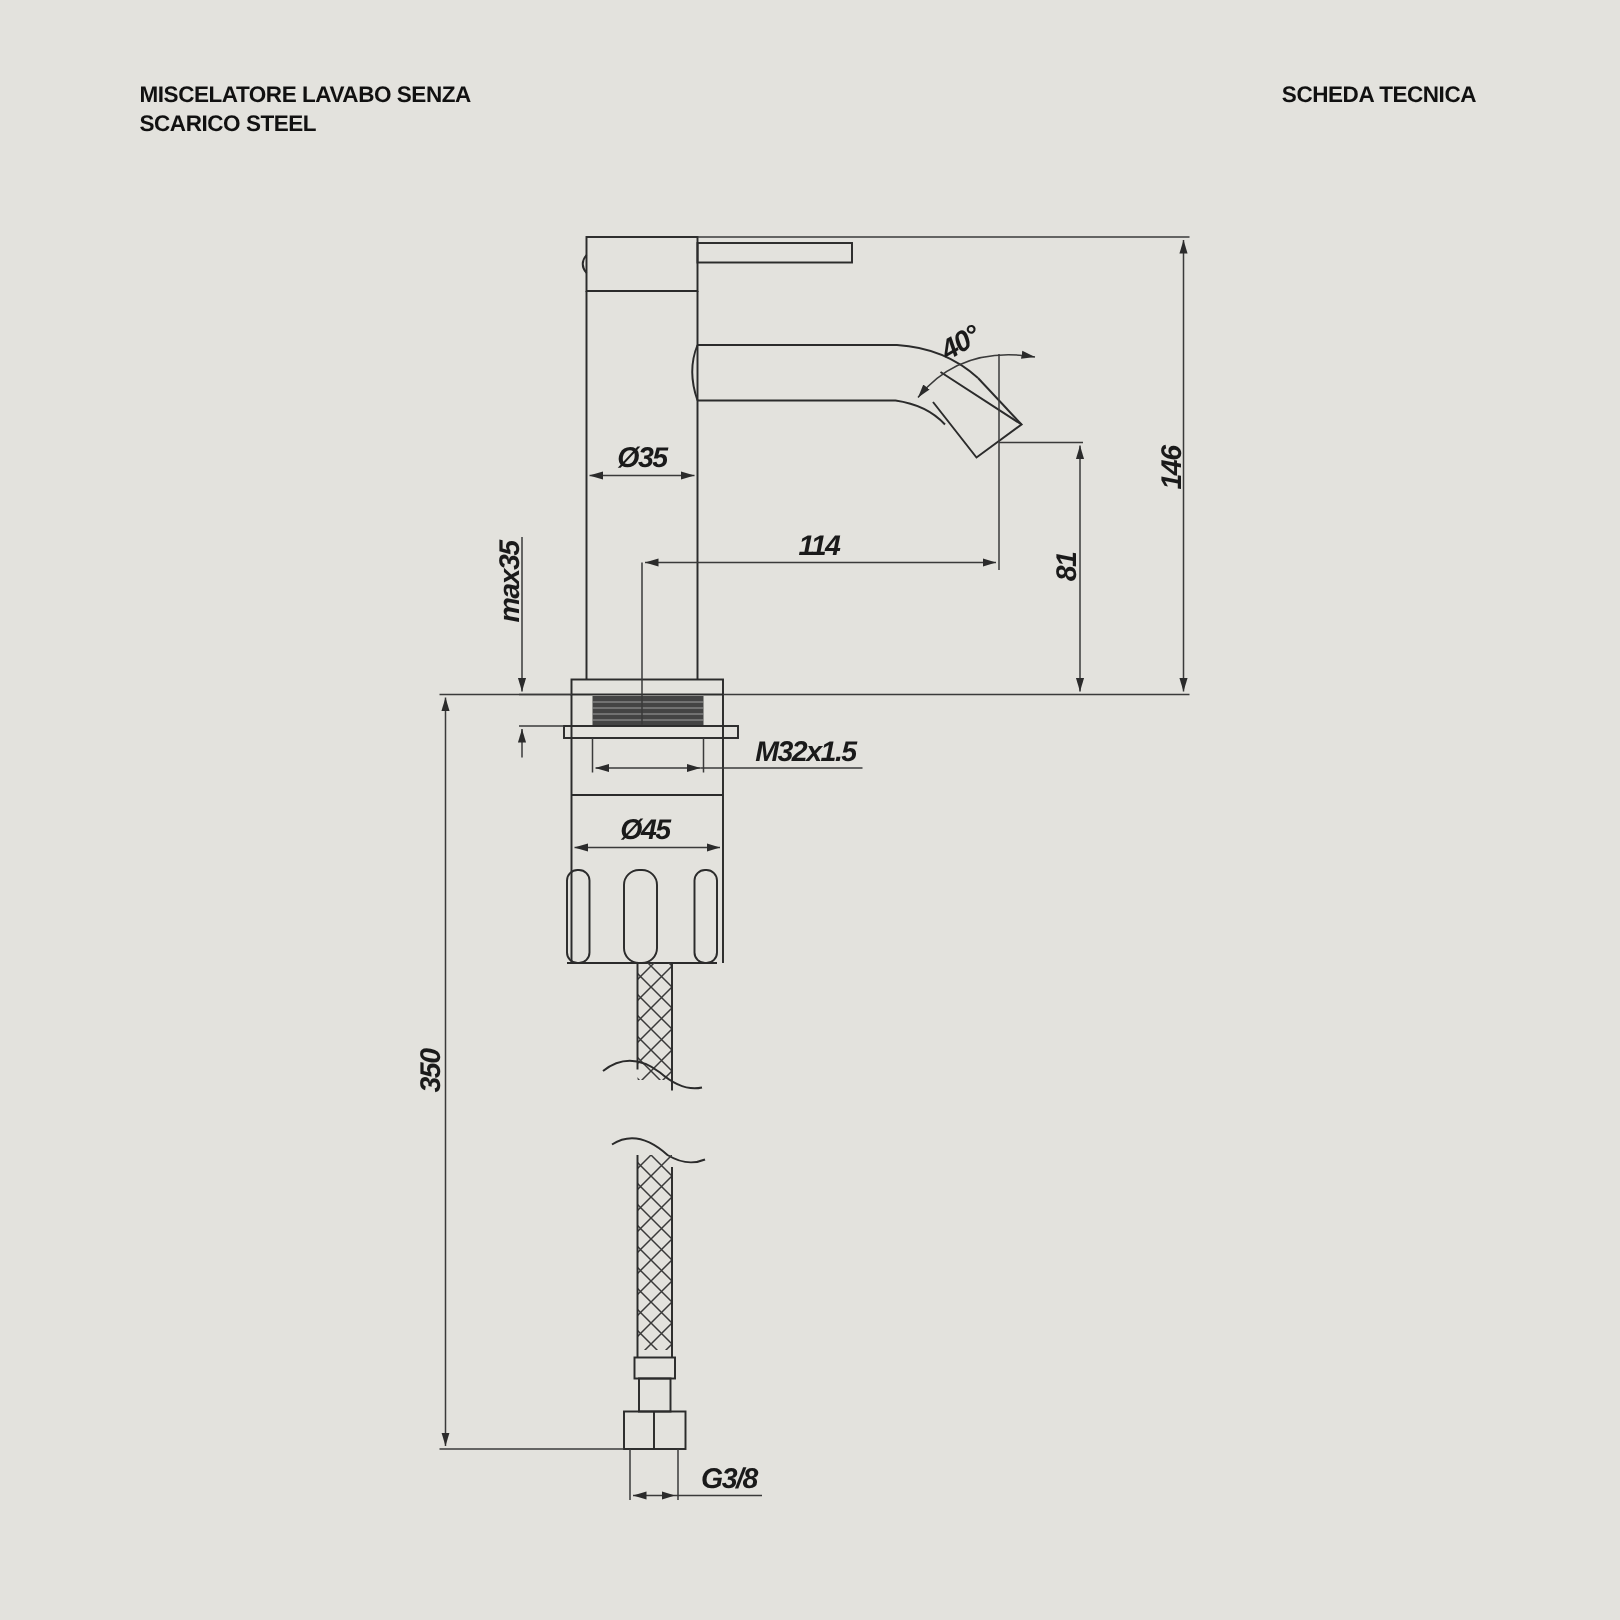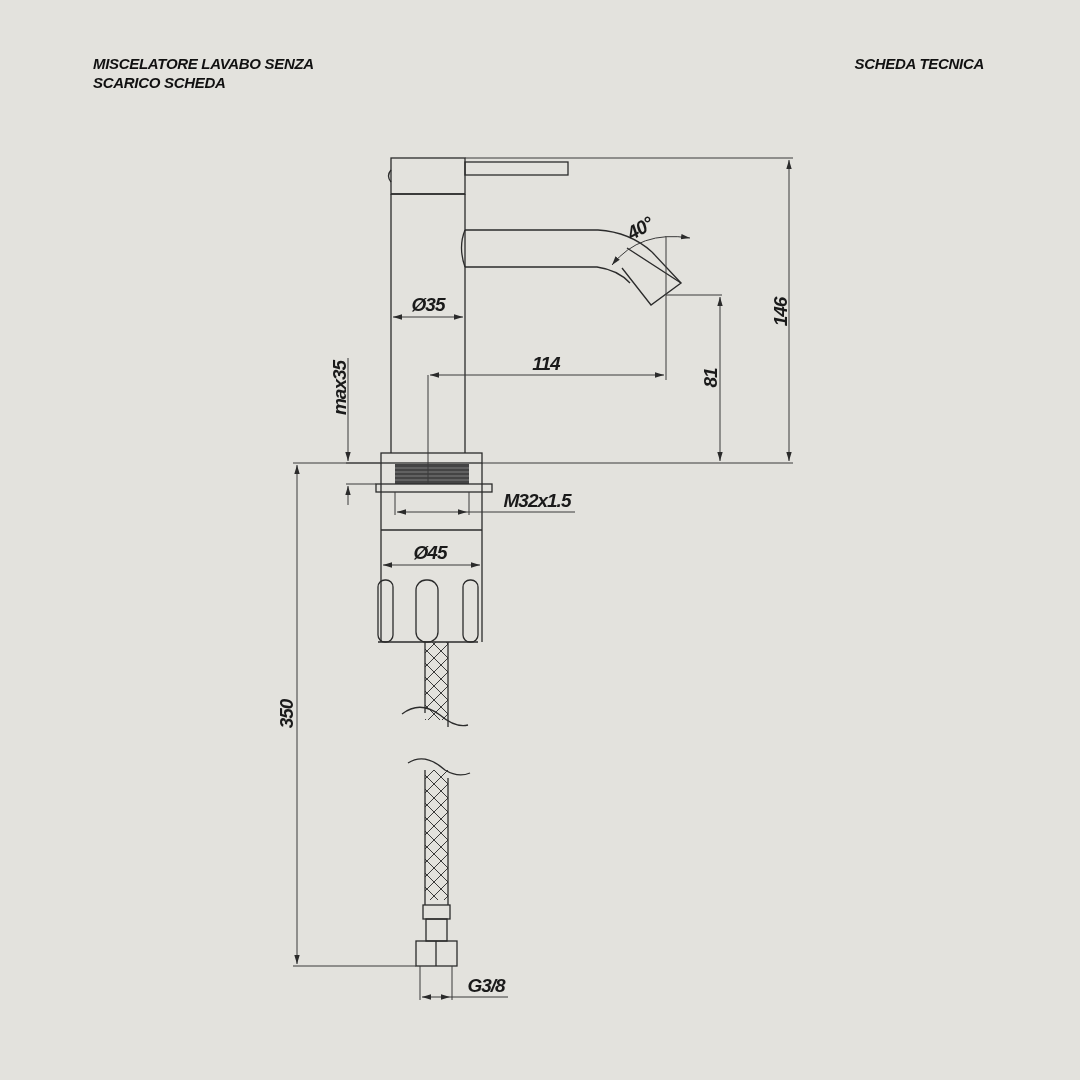--- a/index.html
+++ b/index.html
@@ -6,21 +6,20 @@
     body {
       width: 1080px; height: 1080px;
       background: #e3e2dd;
       position: relative;
       overflow: hidden;
       font-family: "Liberation Sans", sans-serif;
     }
     .hdr {
       position: absolute;
       font-family: "Liberation Sans", sans-serif;
-      font-style: italic;
       font-weight: bold;
       font-size: 15px;
       line-height: 19px;
       color: #111;
       letter-spacing: -0.3px;
     }
     #title-block { left: 93px; top: 54px; }
     #doc-type { right: 96px; top: 54px; text-align: right; }
     svg { position: absolute; left: 0; top: 0; }
     .ln { stroke: #2b2b2b; stroke-width: 1.3; fill: none; }
@@ -32,21 +31,21 @@
       font-size: 19px;
       fill: #1a1a1a;
       letter-spacing: -1px;
     }
   </style>
 </head>
 <body>
 
 <div id="title-block" class="hdr">
   <div>MISCELATORE LAVABO SENZA</div>
-  <div>SCARICO SCHEDA</div>
+  <div>SCARICO STEEL</div>
 </div>
 <div id="doc-type" class="hdr">SCHEDA TECNICA</div>
 
 <svg width="1080" height="1080" viewBox="0 0 1080 1080">
   <defs>
     <marker id="arr" viewBox="0 0 10 10" refX="10" refY="5" markerWidth="9" markerHeight="9" orient="auto-start-reverse">
       <path d="M0,2 L10,5 L0,8 z" fill="#2b2b2b"></path>
     </marker>
     <pattern id="braid" width="14" height="14" patternUnits="userSpaceOnUse">
       <path d="M0,0 L14,14 M14,0 L0,14" stroke="#3a3a3a" stroke-width="1" fill="none"></path>

